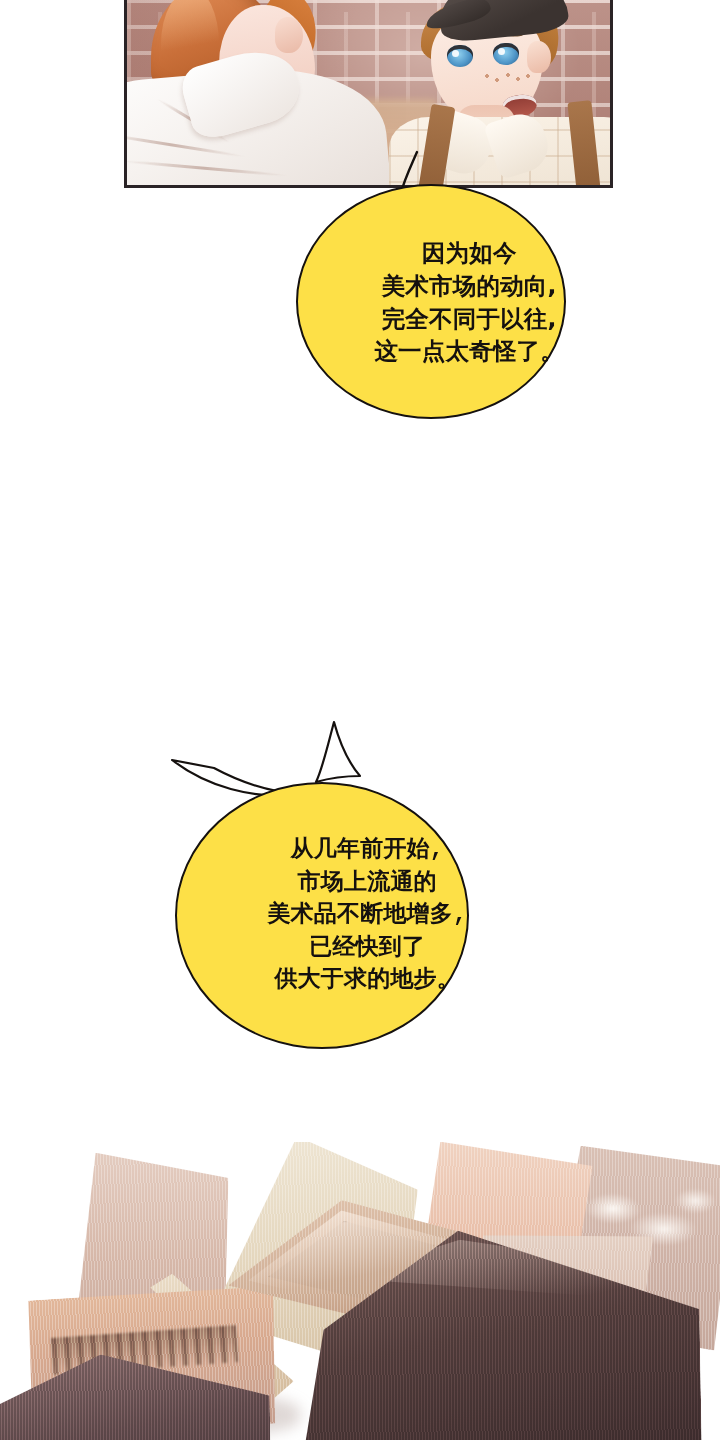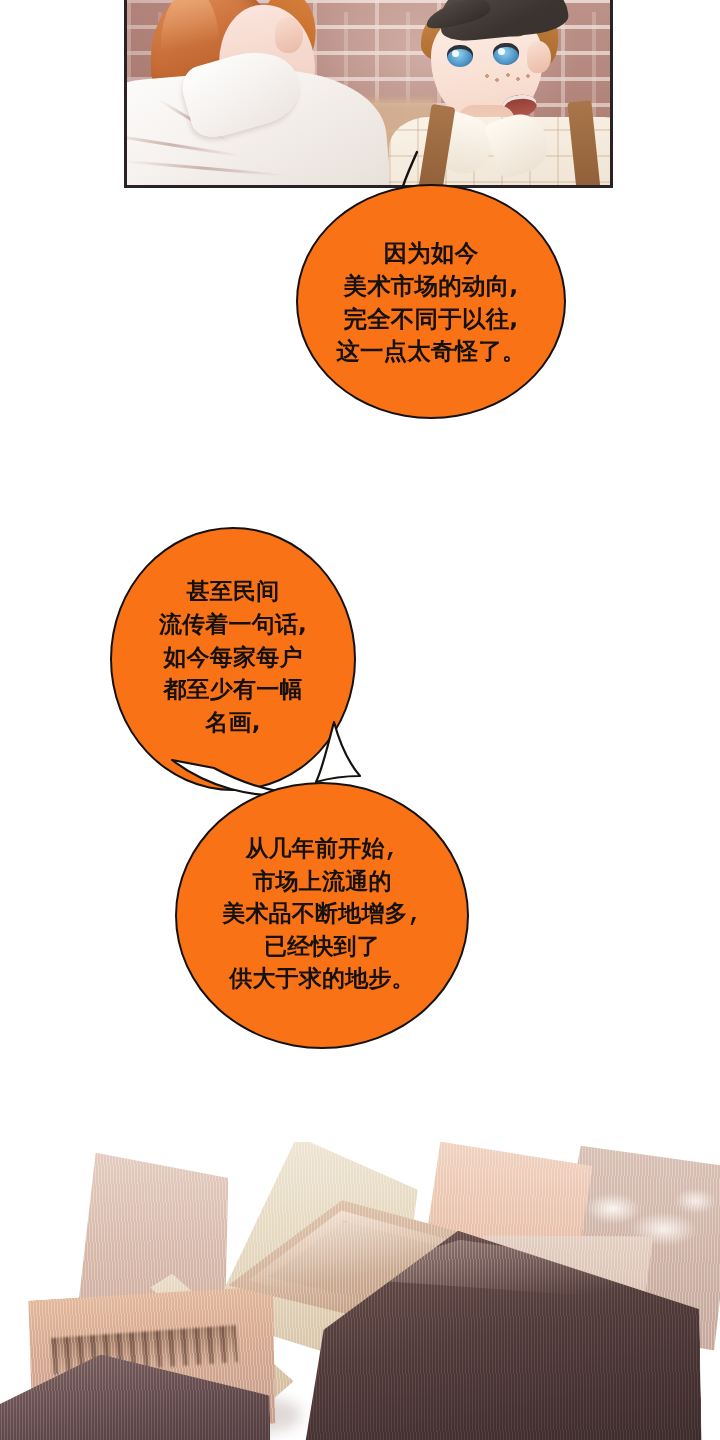--- a/index.html
+++ b/index.html
@@ -262,26 +262,26 @@
     width: 24px; height: 110px;
     background: linear-gradient(180deg, #a9764b, #8a5a33);
     border-radius: 4px;
   }
   .susp-l { left: 28px; top: 116px; transform: rotate(9deg); }
   .susp-r { left: 178px; top: 112px; transform: rotate(-6deg); }
 
   
   .bubble {
     position: absolute;
-    background: #f97316;
+    background: #fde047;
     border: 2.2px solid #15110f;
     box-sizing: border-box;
     display: flex;
     align-items: center;
-    justify-content: center;
+    justify-content: flex-end;
   }
   .bubble .btext {
     text-align: center;
     color: #15110f;
     font-weight: 700;
     font-size: 23px;
     line-height: 1.38;
     letter-spacing: 0.2px;
     white-space: pre-line;
     user-select: none;
@@ -483,27 +483,20 @@
     <path d="M417,152 C410,168 404,180 400,196" fill="none" stroke="#15110f" stroke-width="2.4" stroke-linecap="round"></path>
   </svg>
 
   <div class="bubble" id="bubble1">
     <div class="btext">因为如今
 美术市场的动向,
 完全不同于以往,
 这一点太奇怪了。</div>
   </div>
 
-  <div class="bubble" id="bubble2">
-    <div class="btext">甚至民间
-流传着一句话,
-如今每家每户
-都至少有一幅
-名画,</div>
-  </div>
 
   <svg class="tail-svg" width="720" height="1440" viewBox="0 0 720 1440">
     <path d="M172,760 C206,786 252,800 300,794 C268,792 240,782 214,768 Z" fill="#ffffff" stroke="#15110f" stroke-width="2.2" stroke-linejoin="round"></path>
     <path d="M334,722 C326,752 322,770 316,782 C330,778 344,776 360,776 C348,762 340,744 334,722 Z" fill="#ffffff" stroke="#15110f" stroke-width="2.2" stroke-linejoin="round"></path>
   </svg>
 
   <div class="bubble" id="bubble3">
     <div class="btext">从几年前开始,
 市场上流通的
 美术品不断地增多,

